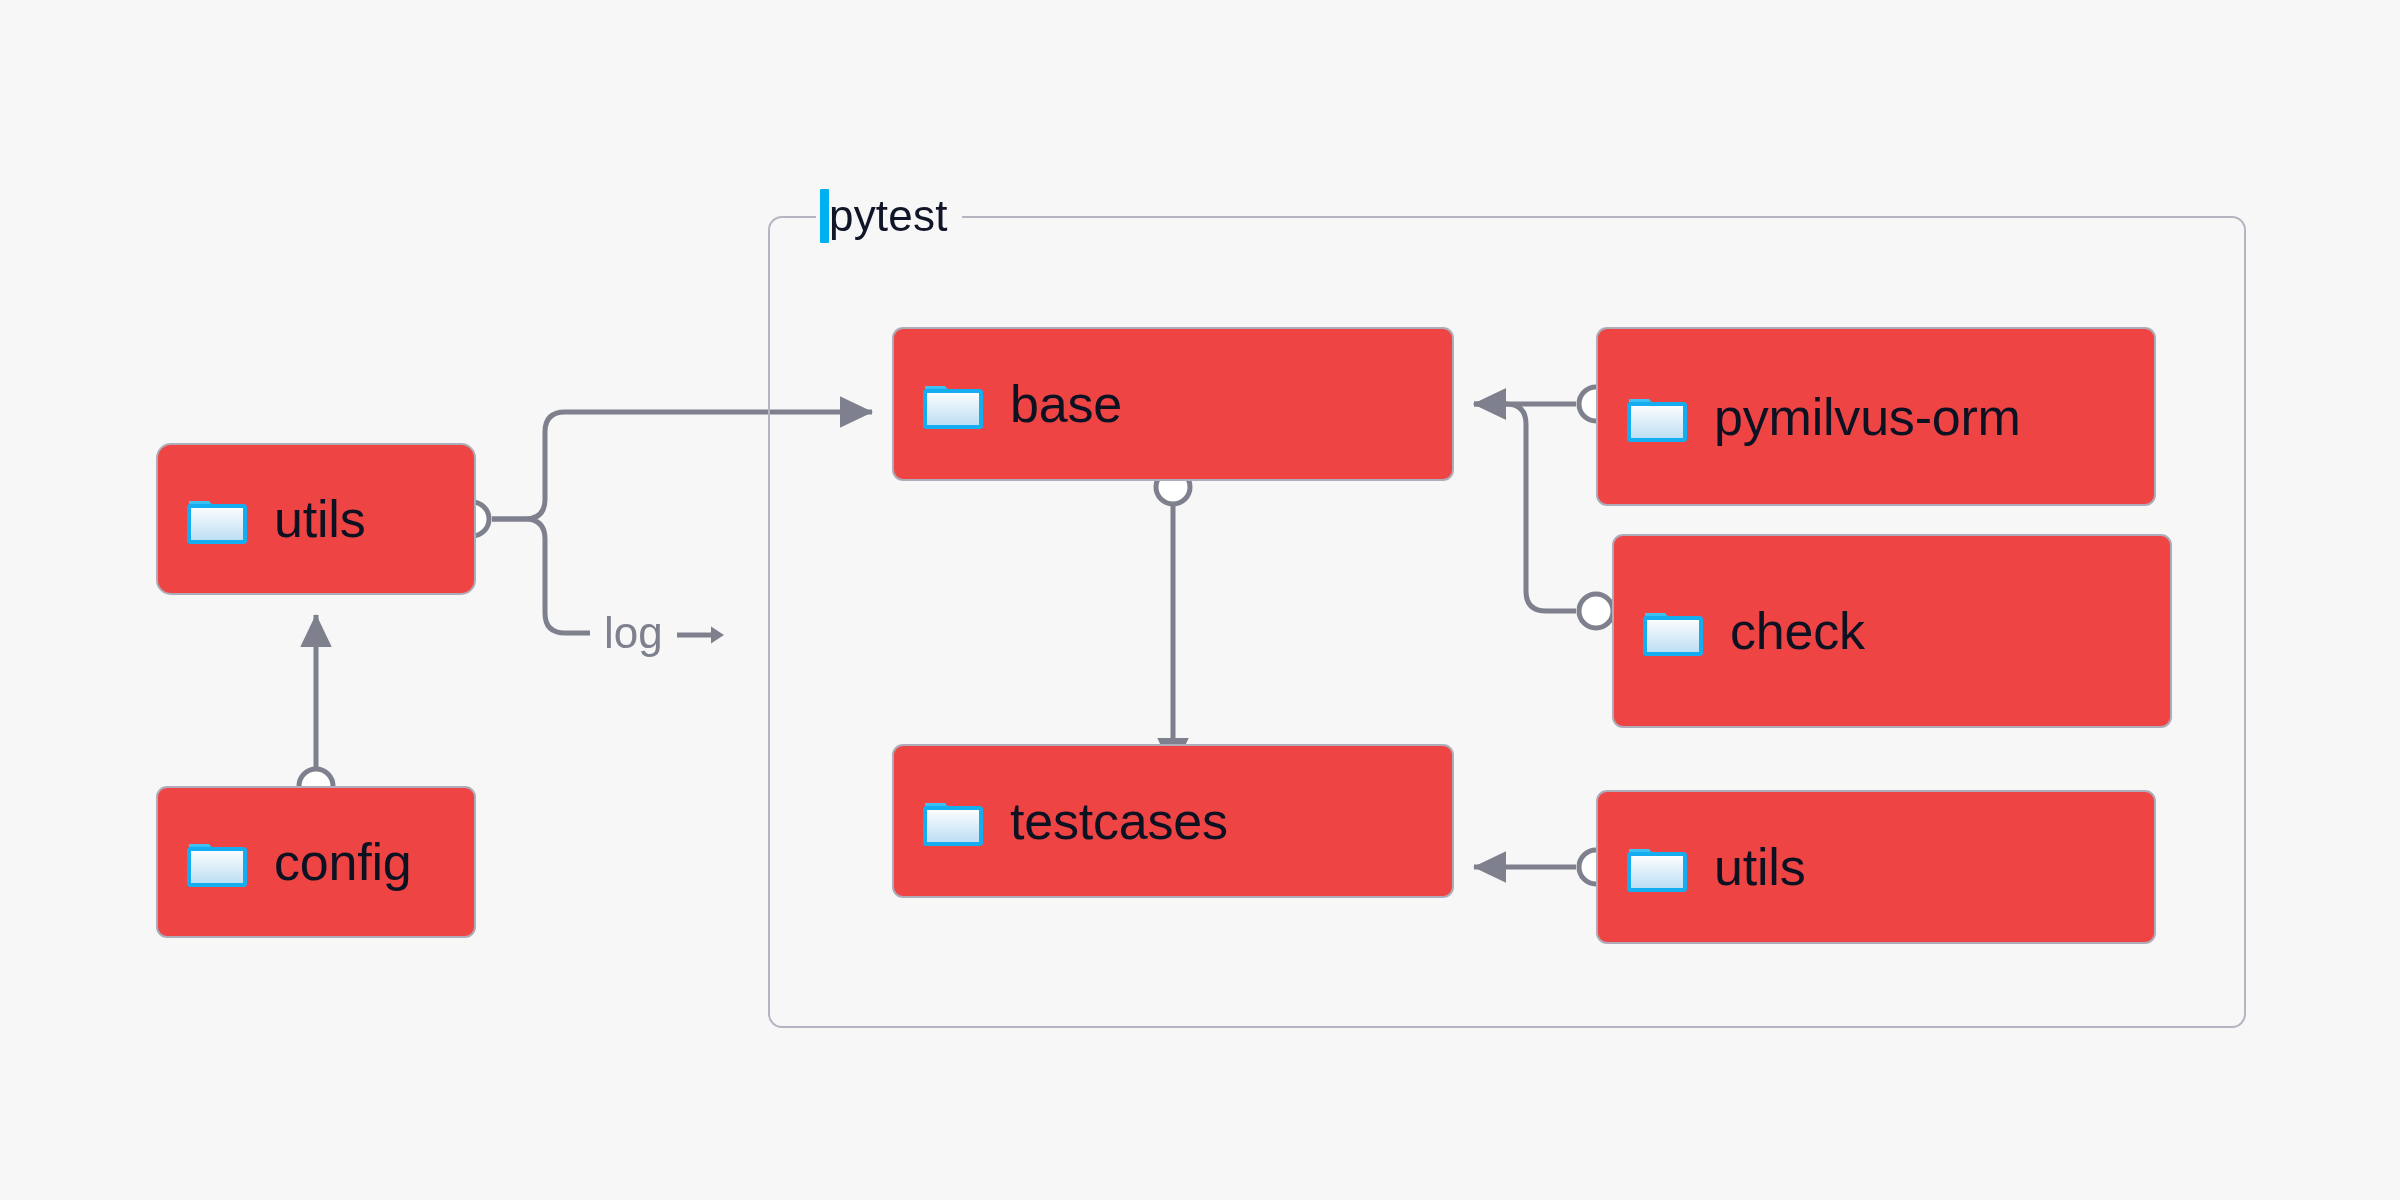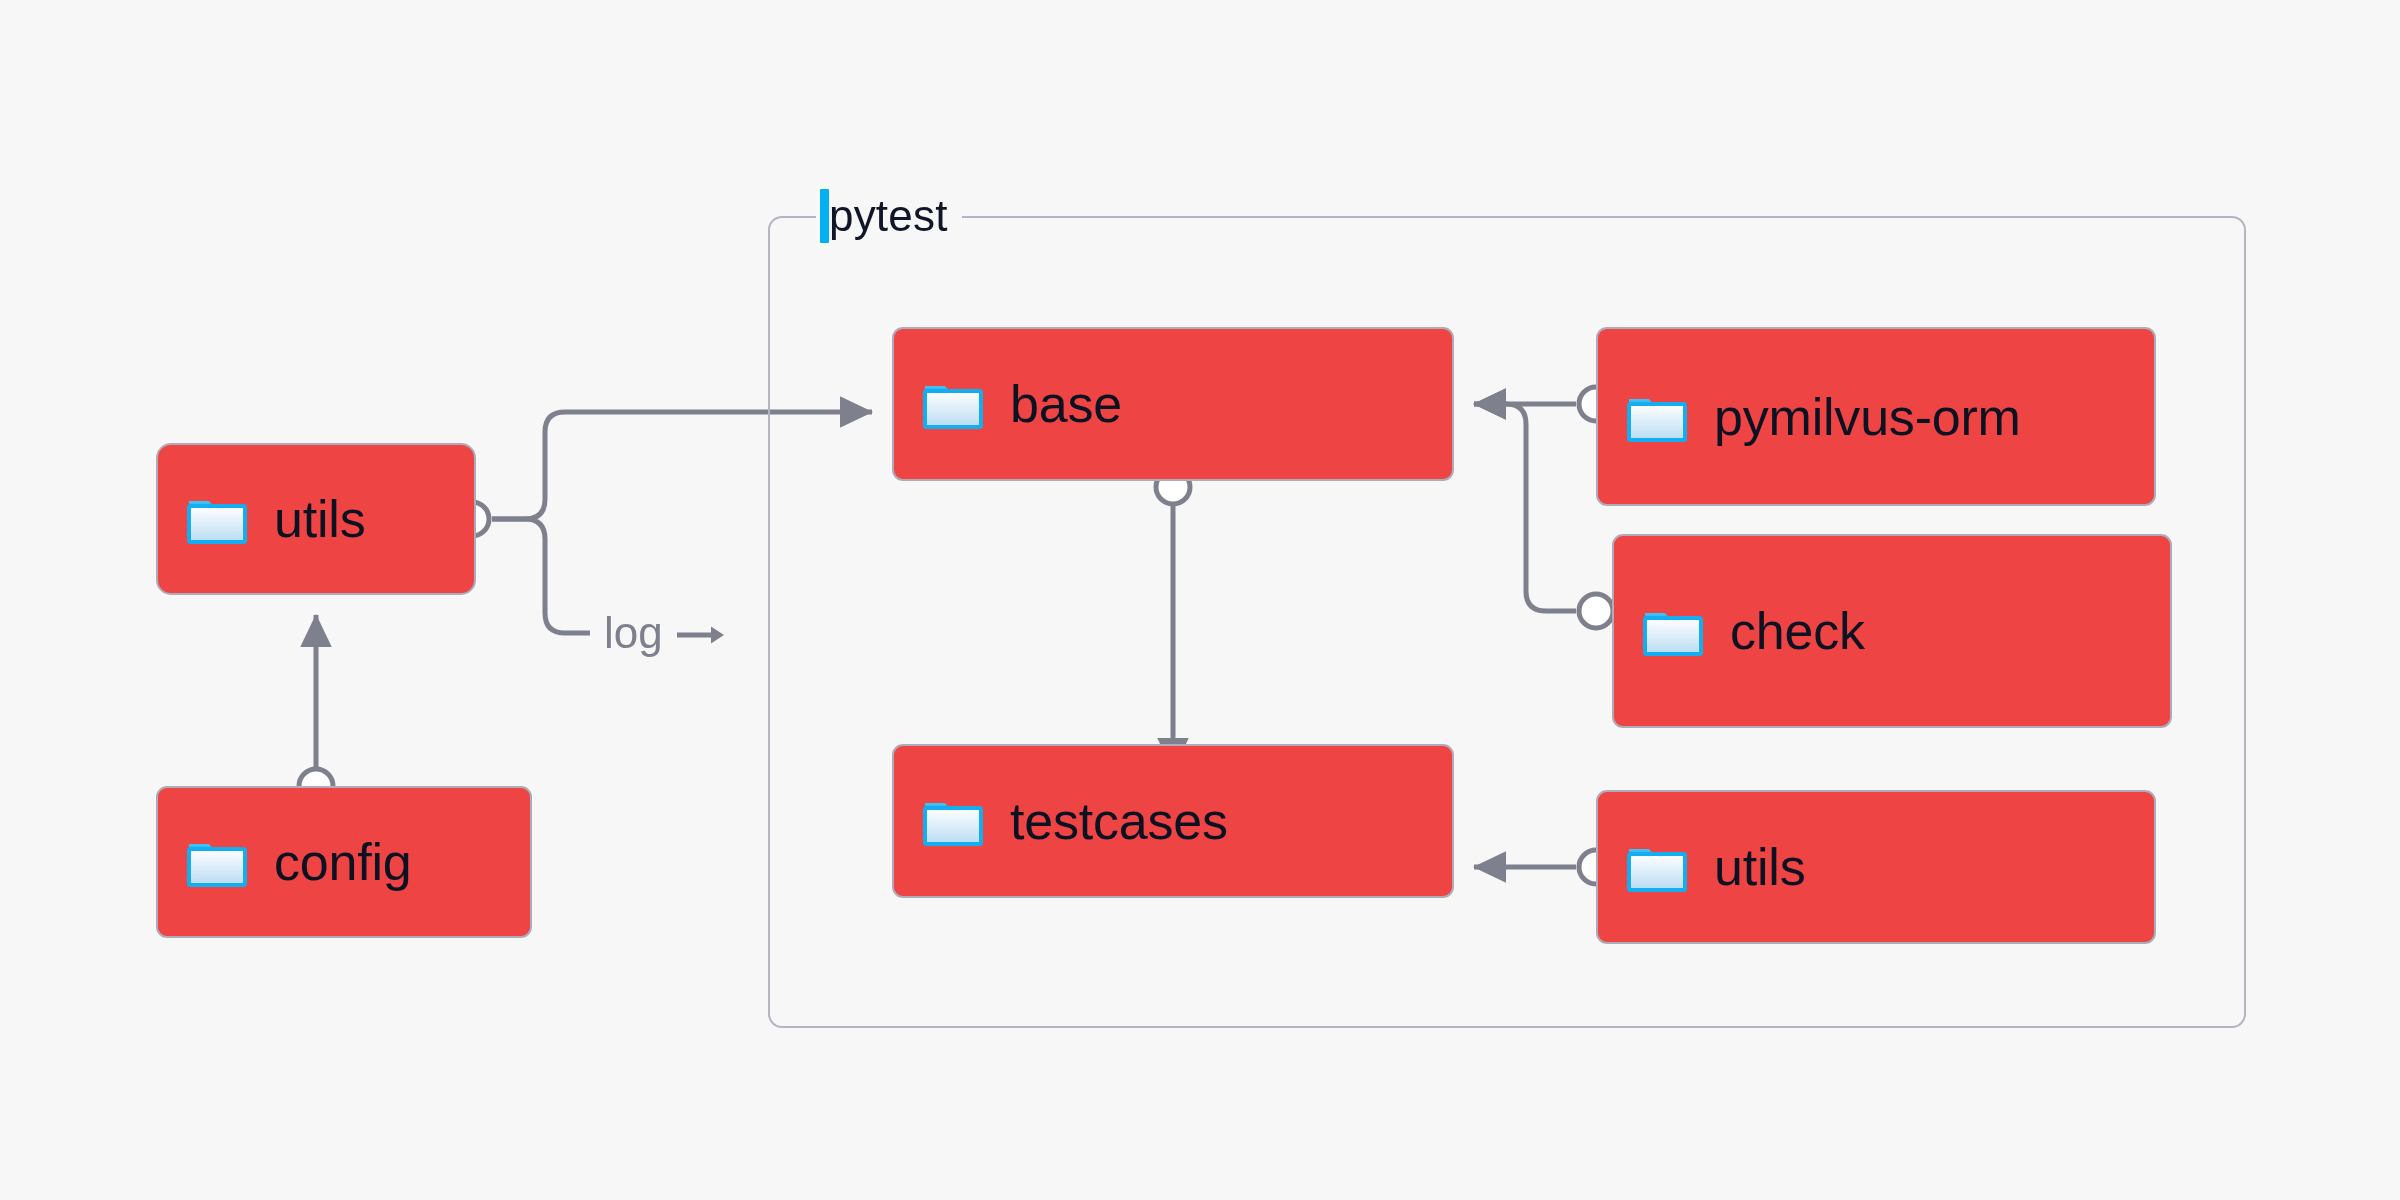--- a/index.html
+++ b/index.html
@@ -158,21 +158,21 @@
   <div class="node" style="left:156px; top:443px; width:320px; height:152px;border-radius:15px;">
     <span class="folder-icon">
       <svg width="62" height="54" viewBox="0 0 62 54" xmlns="http://www.w3.org/2000/svg">
         <path d="M3,9 h20 l5,6 h31 v4 H3 Z" fill="url(#folderTabGrad)"></path>
         <rect x="3" y="14" width="56" height="36" rx="1.5" fill="url(#folderGrad)" stroke="#14aef0" stroke-width="4"></rect>
       </svg>
     </span>
     <span class="node-label">utils</span>
   </div>
 
-  <div class="node" style="left:156px; top:786px; width:376px; height:152px;">
+  <div class="node" style="left:156px; top:786px; width:320px; height:152px;">
     <span class="folder-icon">
       <svg width="62" height="54" viewBox="0 0 62 54" xmlns="http://www.w3.org/2000/svg">
         <path d="M3,9 h20 l5,6 h31 v4 H3 Z" fill="url(#folderTabGrad)"></path>
         <rect x="3" y="14" width="56" height="36" rx="1.5" fill="url(#folderGrad)" stroke="#14aef0" stroke-width="4"></rect>
       </svg>
     </span>
     <span class="node-label">config</span>
   </div>
 
   <div class="node" style="left:892px; top:327px; width:562px; height:154px;">

